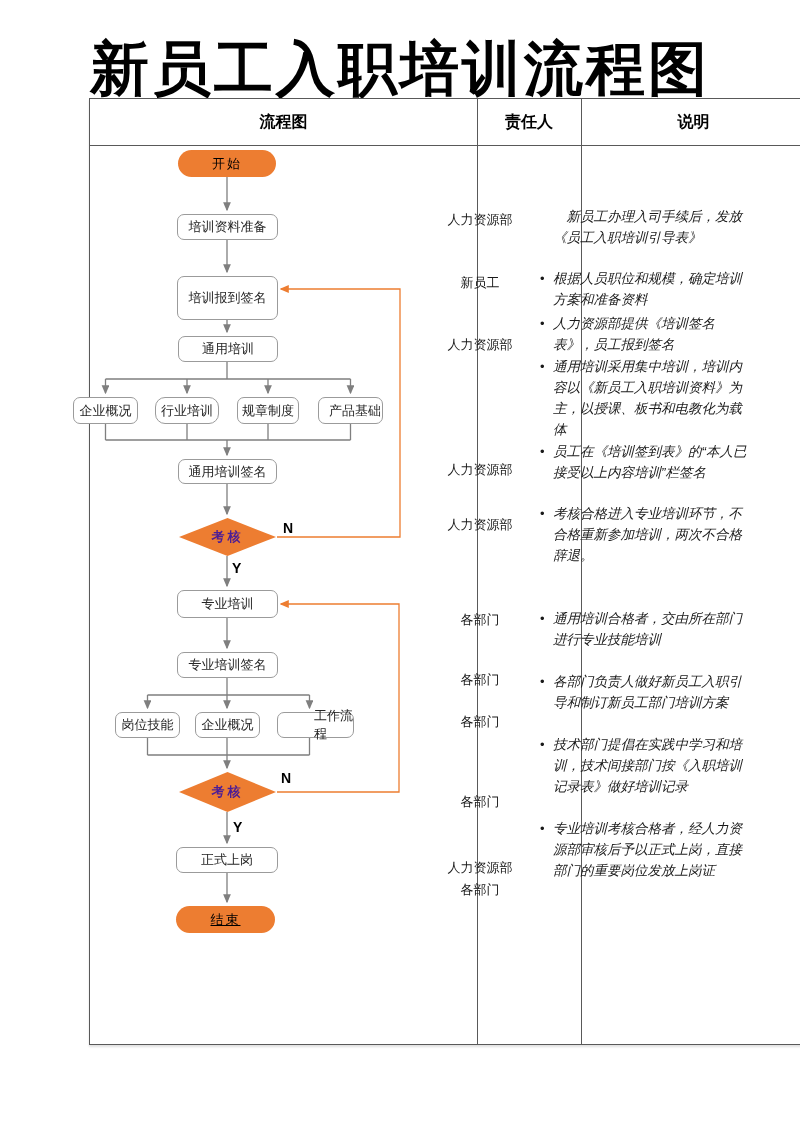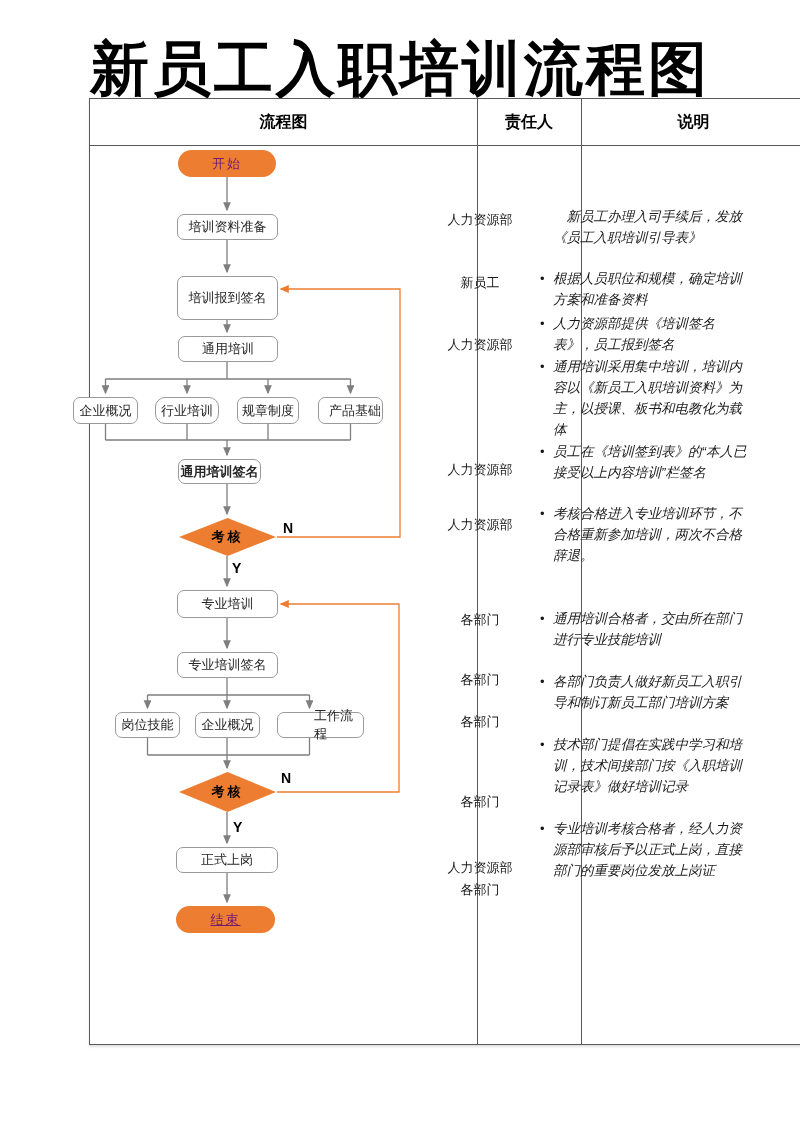--- a/index.html
+++ b/index.html
@@ -25,40 +25,40 @@
   .v1{left:387px;} .v2{left:491px;}
   .hline{position:absolute;left:0;right:0;top:46px;height:1px;background:#595959;}
   .hcell{position:absolute;top:0;height:46px;display:flex;align-items:center;
          justify-content:center;font-size:16px;font-weight:bold;color:#000;}
   .hc1{left:0;width:387px;} .hc2{left:387px;width:104px;} .hc3{left:491px;width:225px;}
 
   
   .node{position:absolute;box-sizing:border-box;display:flex;align-items:center;
         justify-content:center;font-size:13px;color:#262626;background:#fff;
         border:1px solid #9b9b9b;border-radius:7px;}
-  .terminal{background:#ED7D31;border:none;border-radius:14px;color:#701a75;
+  .terminal{background:#ED7D31;border:none;border-radius:14px;color:#000000;
             letter-spacing:2px;font-size:13px;}
-  .decision{background:#ED7D31;border:none;border-radius:0;color:#000000;
+  .decision{background:#ED7D31;border:none;border-radius:0;color:#4c1d95;
             font-weight:bold;letter-spacing:3px;
             clip-path:polygon(50% 0,100% 50%,50% 100%,0 50%);}
   .n-start{left:178px;top:150px;width:98px;height:27px;}
   .n-prep{left:177px;top:214px;width:101px;height:26px;}
   .n-reg{left:177px;top:276px;width:101px;height:44px;}
   .n-general{left:178px;top:336px;width:100px;height:26px;}
   .n-b1{left:73px; top:397px;width:65px;height:27px;}
   .n-b2{left:155px;top:397px;width:64px;height:27px;border-radius:10px;}
   .n-b3{left:237px;top:397px;width:62px;height:27px;}
   .n-b4{left:318px;top:397px;width:65px;height:27px;padding-left:9px;}
-  .n-gsign{left:178px;top:459px;width:83px;height:25px;font-weight:bold;}
+  .n-gsign{left:178px;top:459px;width:99px;height:25px;}
   .n-check1{left:179px;top:518px;width:97px;height:38px;}
   .n-pro{left:177px;top:590px;width:101px;height:28px;}
   .n-prosign{left:177px;top:652px;width:101px;height:26px;}
   .n-c1{left:115px;top:712px;width:65px;height:26px;}
   .n-c2{left:195px;top:712px;width:65px;height:26px;}
-  .n-c3{left:277px;top:712px;width:87px;height:26px;padding-left:36px;}
+  .n-c3{left:277px;top:712px;width:77px;height:26px;padding-left:36px;}
   .n-check2{left:179px;top:772px;width:97px;height:40px;}
   .n-onboard{left:176px;top:847px;width:102px;height:26px;}
   .n-end{left:176px;top:906px;width:99px;height:27px;text-decoration:underline;}
 
   .yn{position:absolute;font-size:14px;font-weight:bold;color:#000;}
   .yn-n1{left:283px;top:520px;} .yn-y1{left:232px;top:560px;}
   .yn-n2{left:281px;top:770px;} .yn-y2{left:233px;top:819px;}
 
   .connectors{position:absolute;left:0;top:0;width:800px;height:1131px;
               pointer-events:none;}

